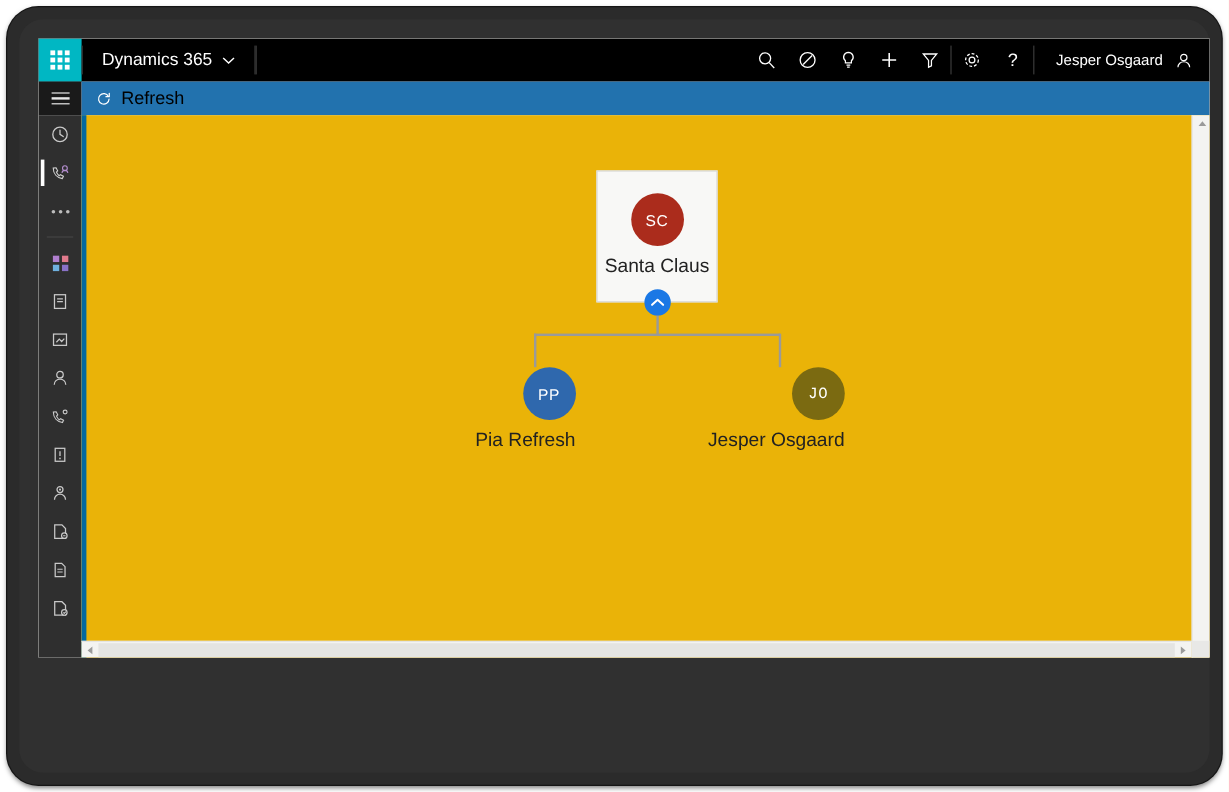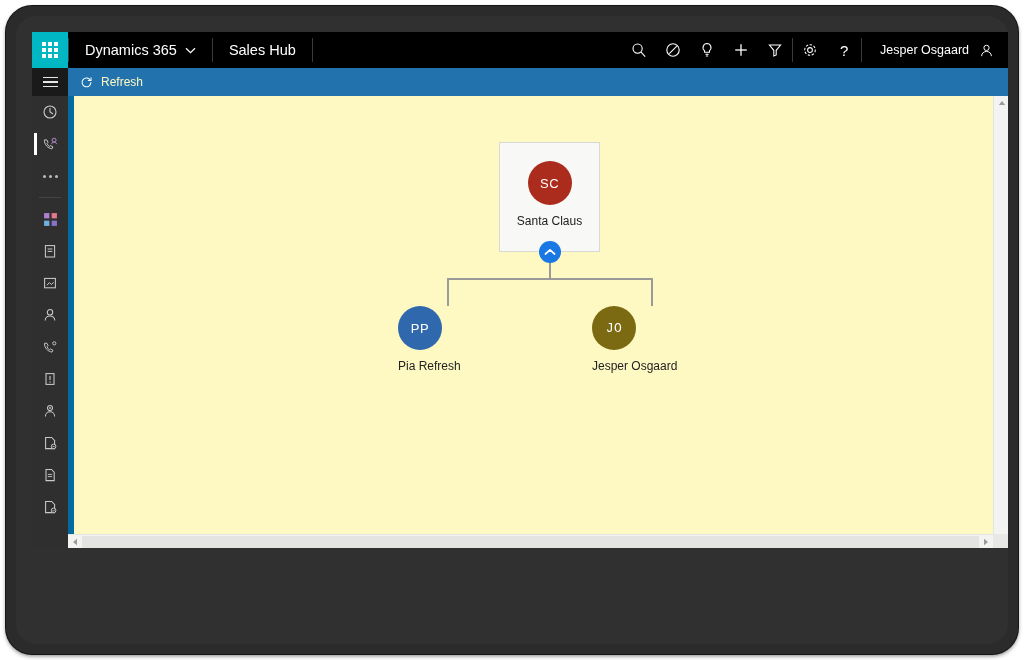--- a/index.html
+++ b/index.html
@@ -88,21 +88,21 @@
   
   #cmdbar {
     position: absolute; left: 36px; top: 36px;
     width: 940px; height: 28px;
     background: #2272ae;
     display: flex; align-items: center;
   }
   #refresh-btn {
     display: flex; align-items: center; gap: 8px;
     padding: 0 12px; height: 28px;
-    color: #fef9c3; font-size: 12px; cursor: pointer;
+    color: #000000; font-size: 15px; cursor: pointer;
   }
 
   
   #hamburger {
     position: absolute; left: 0; top: 36px;
     width: 36px; height: 28px;
     background: #1a1a1a;
     display: flex; align-items: center; justify-content: center;
     cursor: pointer;
   }
@@ -130,22 +130,22 @@
     height: 1px; background: #454545;
     margin: 5px 7px;
   }
   .rail-dots { display:flex; gap:3px; }
   .rail-dots i { width:3px; height:3px; border-radius:50%; background:#bdbdbd; display:block; }
 
   
   #canvas {
     position: absolute; left: 36px; top: 64px;
     width: 940px; height: 548px;
-    background: #fef9c3;
-    border-left: 6px solid #0369a1;
+    background: #eab308;
+    border-left: 4px solid #0369a1;
   }
 
   
   #chart {
     position: absolute; left: 0; top: 0;
     width: 925px; height: 534px;
   }
   .node {
     position: absolute;
     display: flex; flex-direction: column; align-items: center;
@@ -158,25 +158,25 @@
     align-items: center; justify-content: flex-start;
     padding-top: 18px;
   }
   .avatar {
     width: 44px; height: 44px; border-radius: 50%;
     display: flex; align-items: center; justify-content: center;
     color: #ffffff; font-size: 13px; letter-spacing: .5px;
   }
   .node-label {
     margin-top: 9px;
-    font-size: 12px; color: #222222;
+    font-size: 16px; color: #222222;
     white-space: nowrap;
   }
   .node-plain {
-    display: flex; align-items: flex-start;
+    display: flex; align-items: flex-end;
   }
   .collapse-btn {
     position: absolute;
     left: 50%; transform: translateX(-50%);
     bottom: -11px;
     width: 22px; height: 22px; border-radius: 50%;
     background: #1a78e5;
     display: flex; align-items: center; justify-content: center;
     cursor: pointer;
     z-index: 4;
@@ -236,23 +236,20 @@
 
     <div id="brand">
       <span>Dynamics 365</span>
       <svg width="11" height="7" viewBox="0 0 11 7">
         <path d="M1 1.3 L5.5 5.6 L10 1.3" stroke="#ffffff" stroke-width="1.2" fill="none"></path>
       </svg>
     </div>
 
     <div class="topbar-sep"></div>
 
-    <div id="app-name">
-      <span>Sales Hub</span>
-    </div>
 
     <div class="topbar-sep"></div>
 
     <div id="topbar-spacer"></div>
 
     <div class="tb-icon">
       <svg width="16" height="16" viewBox="0 0 16 16">
         <circle cx="6.6" cy="6.6" r="4.6" stroke="#fff" stroke-width="1.1" fill="none"></circle>
         <line x1="10" y1="10.2" x2="14.2" y2="14.6" stroke="#fff" stroke-width="1.1"></line>
       </svg>

